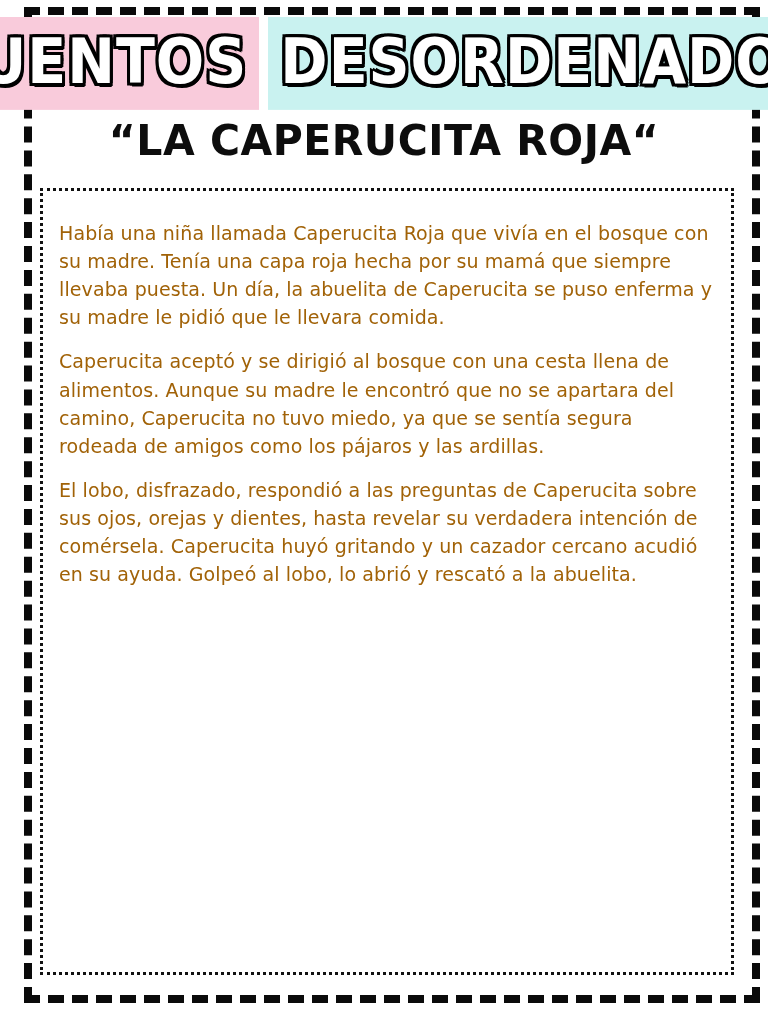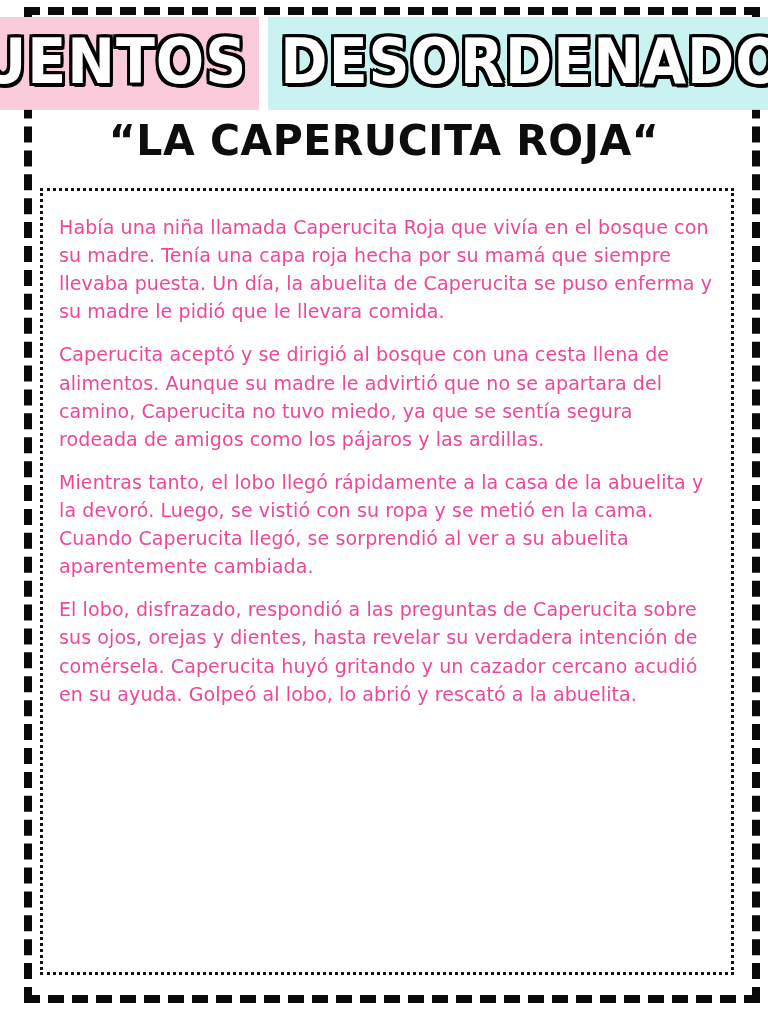--- a/index.html
+++ b/index.html
@@ -70,43 +70,42 @@
     left: 40px;
     top: 188px;
     right: 34px;
     bottom: 49px;
     border: 3px dotted #111111;
     padding: 12px 16px 8px 16px;
     box-sizing: border-box;
     overflow: hidden;
   }
   .story-box p.para {
-    margin: 10px 0 15px 0;
+    margin: 16px 0 15px 0;
     font-size: 19px;
     line-height: 1.48;
-    color: #ec4899;
+    color: #a16207;
     letter-spacing: 0.1px;
   }
 </style>
 </head>
 <body>
 
 <div class="page">
 
   <div class="outer-dashed-border"></div>
 
   <div class="title-row">
     <span class="title-chip" style="background-color: rgb(249, 203, 219);">CUENTOS</span>
     <span class="title-chip" style="background-color: rgb(201, 242, 240);">DESORDENADOS</span>
   </div>
 
   <div class="subtitle">“LA CAPERUCITA ROJA“</div>
 
   <div class="story-box">
     <div>
         <p class="para">Había una niña llamada Caperucita Roja que vivía en el bosque con su madre. Tenía una capa roja hecha por su mamá que siempre llevaba puesta. Un día, la abuelita de Caperucita se puso enferma y su madre le pidió que le llevara comida.</p>
-        <p class="para">Caperucita aceptó y se dirigió al bosque con una cesta llena de alimentos. Aunque su madre le advirtió que no se apartara del camino, Caperucita no tuvo miedo, ya que se sentía segura rodeada de amigos como los pájaros y las ardillas.</p>
-        <p class="para">Mientras tanto, el lobo llegó rápidamente a la casa de la abuelita y la devoró. Luego, se vistió con su ropa y se metió en la cama. Cuando Caperucita llegó, se sorprendió al ver a su abuelita aparentemente cambiada.</p>
+        <p class="para">Caperucita aceptó y se dirigió al bosque con una cesta llena de alimentos. Aunque su madre le encontró que no se apartara del camino, Caperucita no tuvo miedo, ya que se sentía segura rodeada de amigos como los pájaros y las ardillas.</p>
         <p class="para">El lobo, disfrazado, respondió a las preguntas de Caperucita sobre sus ojos, orejas y dientes, hasta revelar su verdadera intención de comérsela. Caperucita huyó gritando y un cazador cercano acudió en su ayuda. Golpeó al lobo, lo abrió y rescató a la abuelita.</p>
       </div>
   </div>
 
 </div>
 
 </body></html>

